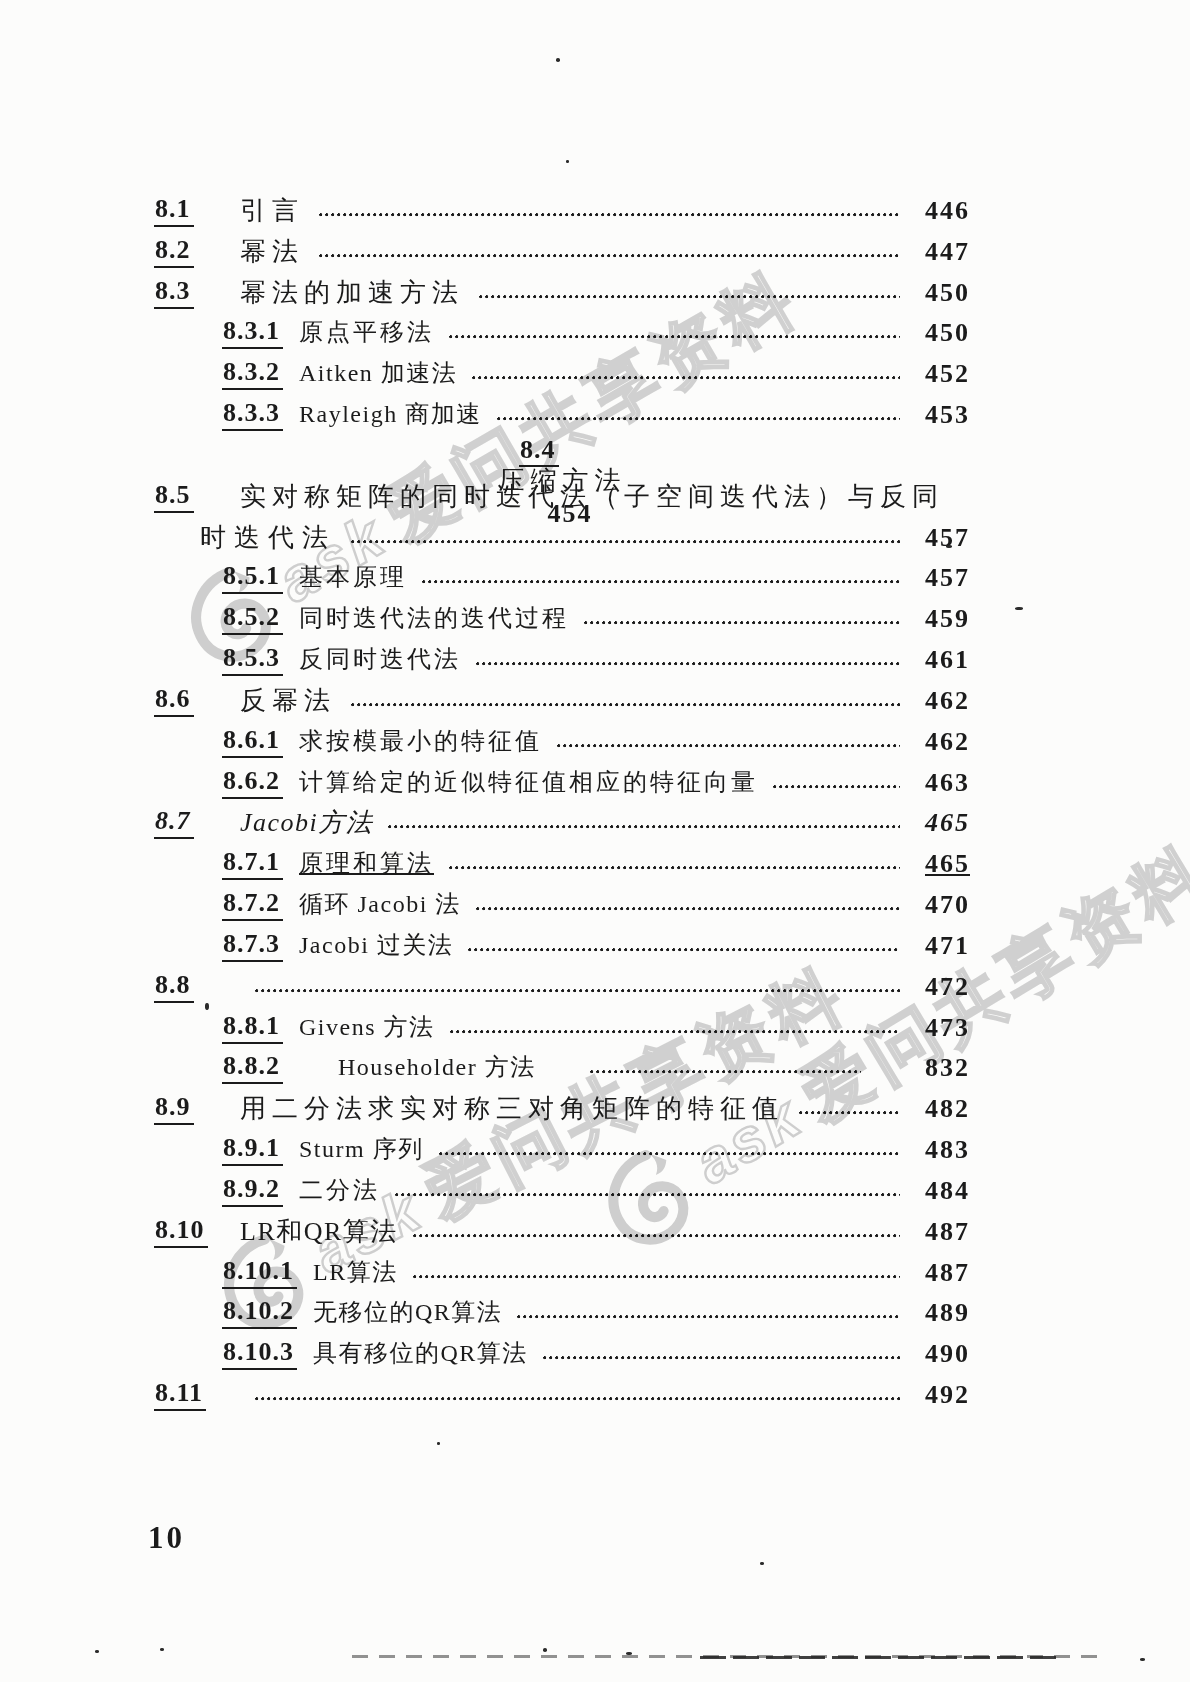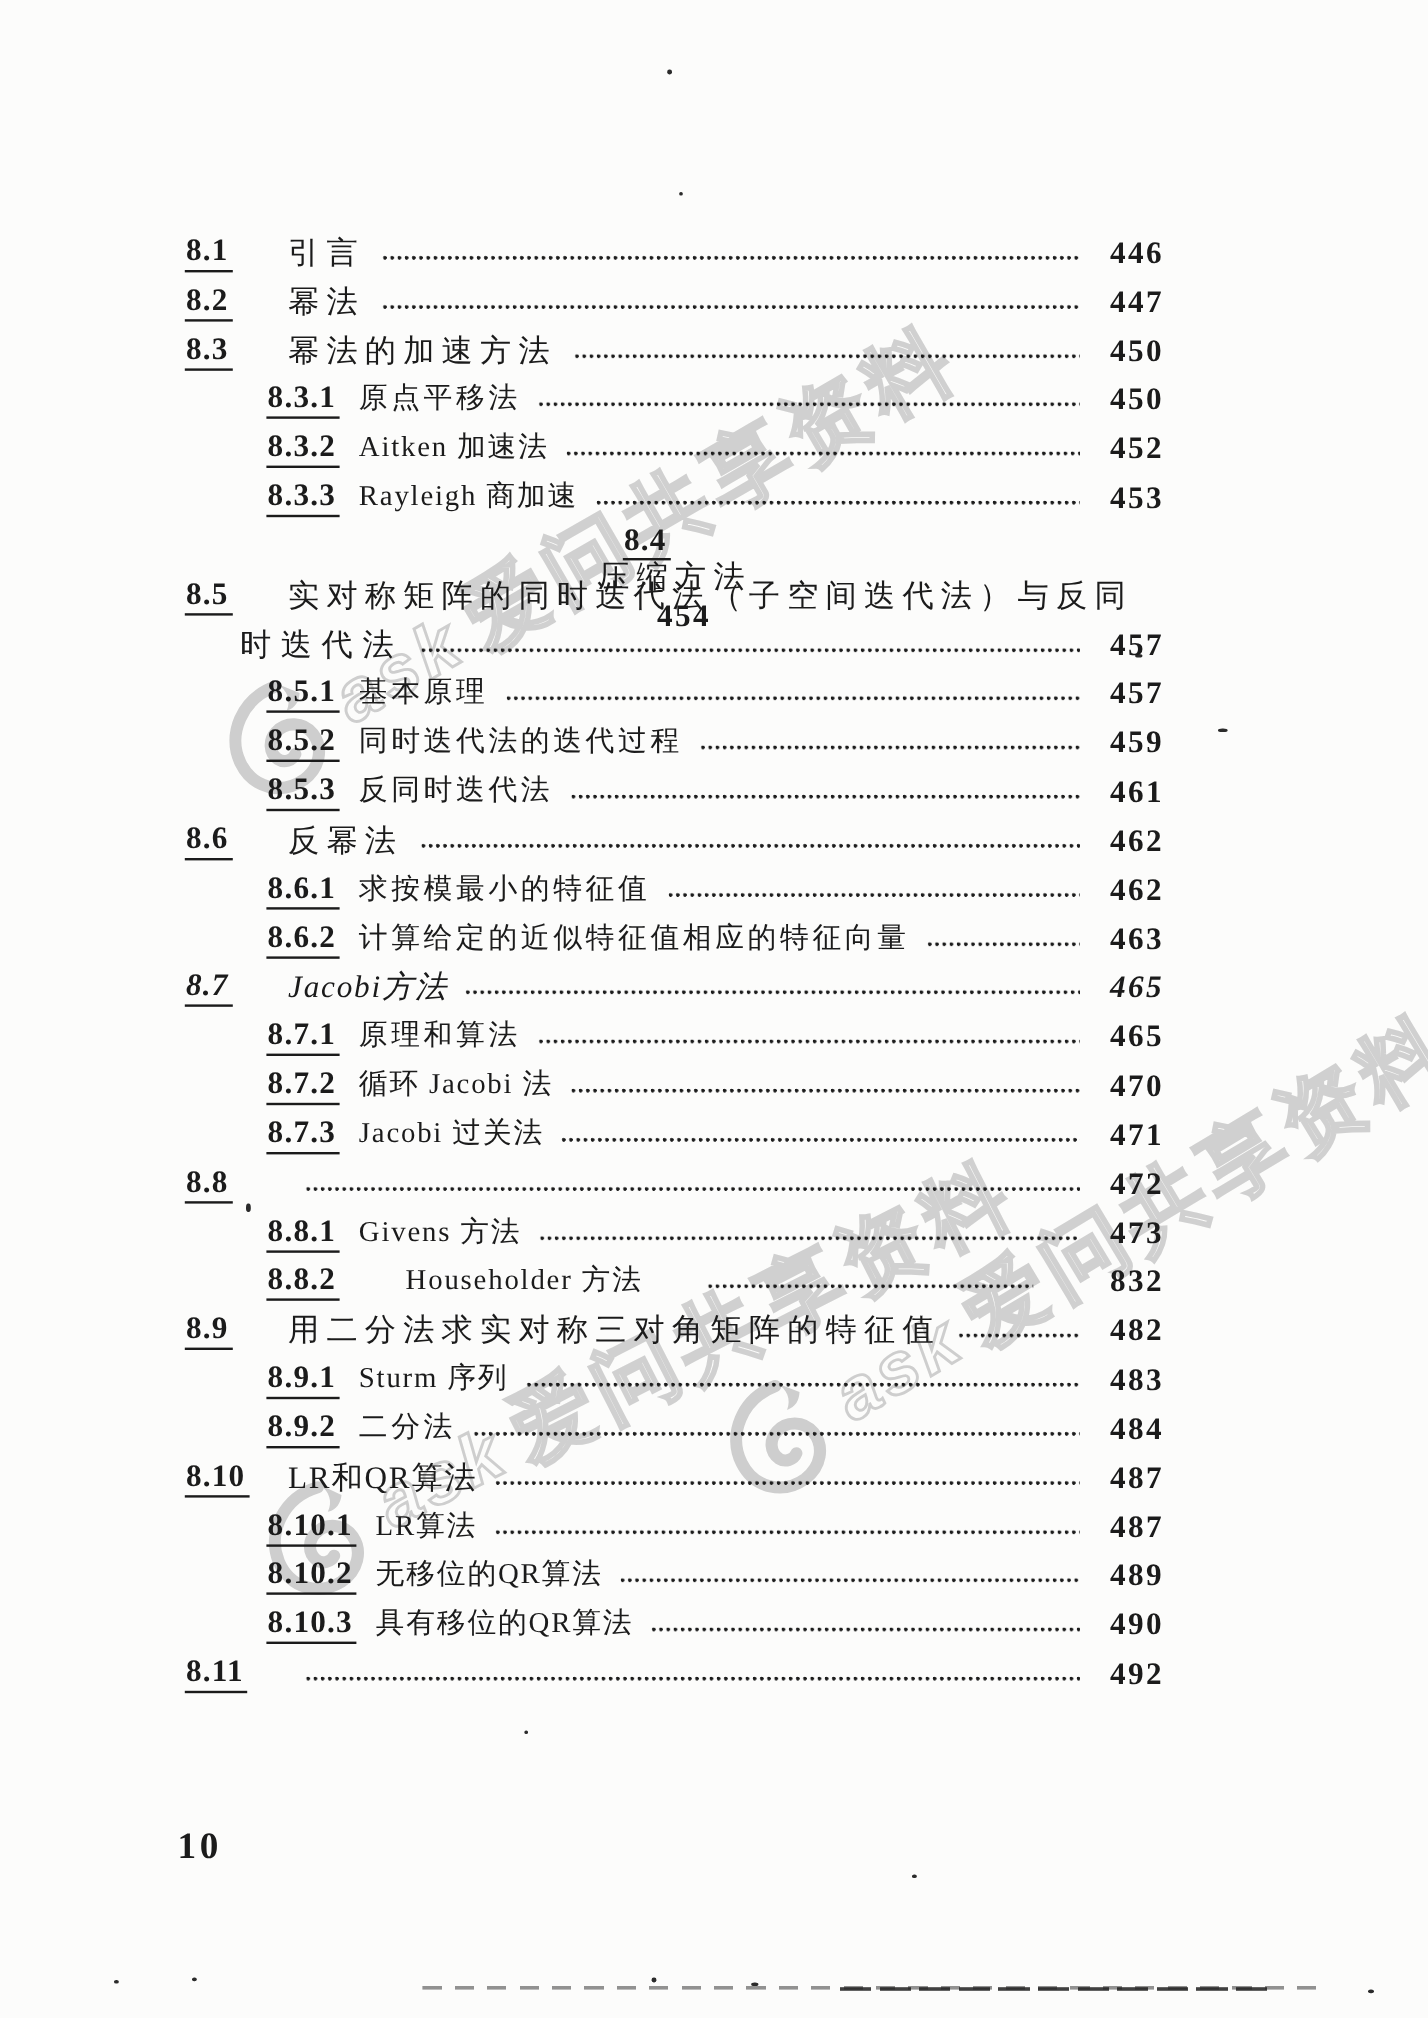--- a/index.html
+++ b/index.html
@@ -210,21 +210,21 @@
         <span class="title">计算给定的近似特征值相应的特征向量</span>
         <span class="dots"></span>
         <span class="pg">463</span>
       </div>
       <div class="line lv1 ls-small" style="top: 802px; font-style: italic;">
         <span class="numwrap"><span class="num">8.7</span></span>
         <span class="title">Jacobi方法</span>
         <span class="dots"></span>
         <span class="pg">465</span>
       </div>
-      <div class="line lv2" style="top: 843px;">
+      <div class="line lv2" style="top: 843px; text-decoration: underline;">
         <span class="numwrap"><span class="num">8.7.1</span></span>
         <span class="title">原理和算法</span>
         <span class="dots"></span>
         <span class="pg">465</span>
       </div>
       <div class="line lv2 ls-small" style="top: 884px;">
         <span class="numwrap"><span class="num">8.7.2</span></span>
         <span class="title">循环 Jacobi 法</span>
         <span class="dots"></span>
         <span class="pg">470</span>

